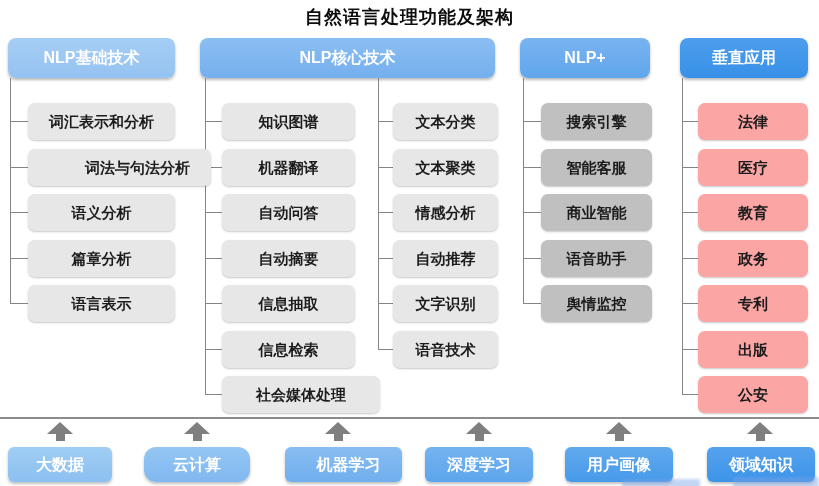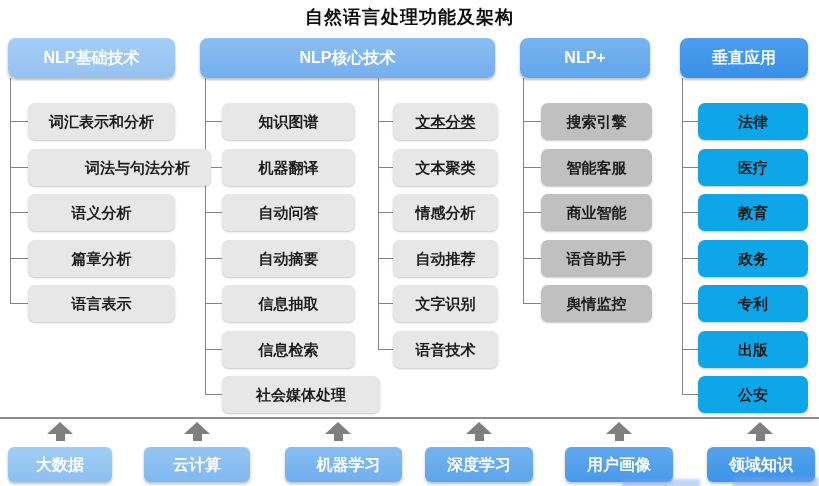--- a/index.html
+++ b/index.html
@@ -20,21 +20,21 @@
   .hd2{background:linear-gradient(#8bbef2,#74afee);}
   .hd3{background:linear-gradient(#79b3f0,#60a6ec);}
   .hd4{background:linear-gradient(#4d9eec,#3790e8);}
   .box{
     position:absolute;height:37px;line-height:37px;border-radius:7px;
     text-align:center;font-weight:bold;font-size:15px;color:#1c1c1c;
     box-shadow:0 1px 2px rgba(0,0,0,0.22);
   }
   .g-light{background:#e7e7e7;}
   .g-mid{background:#c0c0c0;}
-  .g-dark{background:#0ea5e9;}
+  .g-dark{background:#fca5a5;}
   .vline,.hstub{position:absolute;background:#858585;}
   .vline{width:1px;}
   .hstub{height:1px;}
   .sep{position:absolute;left:0;top:417px;width:819px;height:2px;background:#8c8c8c;}
   .arrow{position:absolute;top:422px;width:26px;height:20px;}
   .arrow .tri{width:0;height:0;margin:0 auto;border-left:13px solid transparent;
     border-right:13px solid transparent;border-bottom:12px solid #7f7f7f;}
   .arrow .stem{width:9px;height:7px;margin:0 auto;background:#7f7f7f;}
   .fbox{
     position:absolute;top:447px;height:35px;line-height:35px;border-radius:6px;
@@ -103,21 +103,21 @@
   <div class="box g-light" style="left:28px;top:285px;width:147px;">语言表示</div>
 
   <div class="box g-light" style="left:222px;top:103px;width:133px;">知识图谱</div>
   <div class="box g-light" style="left:222px;top:149px;width:133px;">机器翻译</div>
   <div class="box g-light" style="left:222px;top:194px;width:133px;">自动问答</div>
   <div class="box g-light" style="left:222px;top:240px;width:133px;">自动摘要</div>
   <div class="box g-light" style="left:222px;top:285px;width:133px;">信息抽取</div>
   <div class="box g-light" style="left:222px;top:331px;width:133px;">信息检索</div>
   <div class="box g-light" style="left:222px;top:376px;width:158px;">社会媒体处理</div>
 
-  <div class="box g-light" style="left:393px;top:103px;width:105px;text-decoration:underline;">文本分类</div>
+  <div class="box g-light" style="left:393px;top:103px;width:105px;">文本分类</div>
   <div class="box g-light" style="left:393px;top:149px;width:105px;">文本聚类</div>
   <div class="box g-light" style="left:393px;top:194px;width:105px;">情感分析</div>
   <div class="box g-light" style="left:393px;top:240px;width:105px;">自动推荐</div>
   <div class="box g-light" style="left:393px;top:285px;width:105px;">文字识别</div>
   <div class="box g-light" style="left:393px;top:331px;width:105px;">语音技术</div>
 
   <div class="box g-mid" style="left:541px;top:103px;width:111px;">搜索引擎</div>
   <div class="box g-mid" style="left:541px;top:149px;width:111px;">智能客服</div>
   <div class="box g-mid" style="left:541px;top:194px;width:111px;">商业智能</div>
   <div class="box g-mid" style="left:541px;top:240px;width:111px;">语音助手</div>
@@ -152,21 +152,21 @@
   <div class="arrow" style="left:606px;">
       <div class="tri"></div>
       <div class="stem"></div>
     </div>
   <div class="arrow" style="left:747px;">
       <div class="tri"></div>
       <div class="stem"></div>
     </div>
 
   <div class="fbox" style="left:8px;width:104px;background:linear-gradient(#a0cdf4,#8cc0f1);">大数据</div>
-  <div class="fbox" style="left:144px;width:106px;background:linear-gradient(#95c6f3,#7fb8f0);">云计算</div>
+  <div class="fbox" style="left:144px;width:106px;background:linear-gradient(#95c6f3,#7fb8f0);border-radius:12px;">云计算</div>
   <div class="fbox" style="left:285px;width:107px;background:linear-gradient(#88bdf2,#70aeee);padding-left:10px;">机器学习</div>
   <div class="fbox" style="left:425px;width:108px;background:linear-gradient(#75b3f0,#5ca5ec);">深度学习</div>
   <div class="fbox" style="left:565px;width:108px;background:linear-gradient(#61a9ee,#479aea);">用户画像</div>
   <div class="fbox" style="left:707px;width:108px;background:linear-gradient(#55a2ed,#3c94e9);">领域知识</div>
 
   <div class="wm" style="left:622px;top:479px;width:78px;height:10px;"></div>
   <div class="wm" style="left:733px;top:477px;width:86px;height:12px;"></div>
 
 </div>
 

